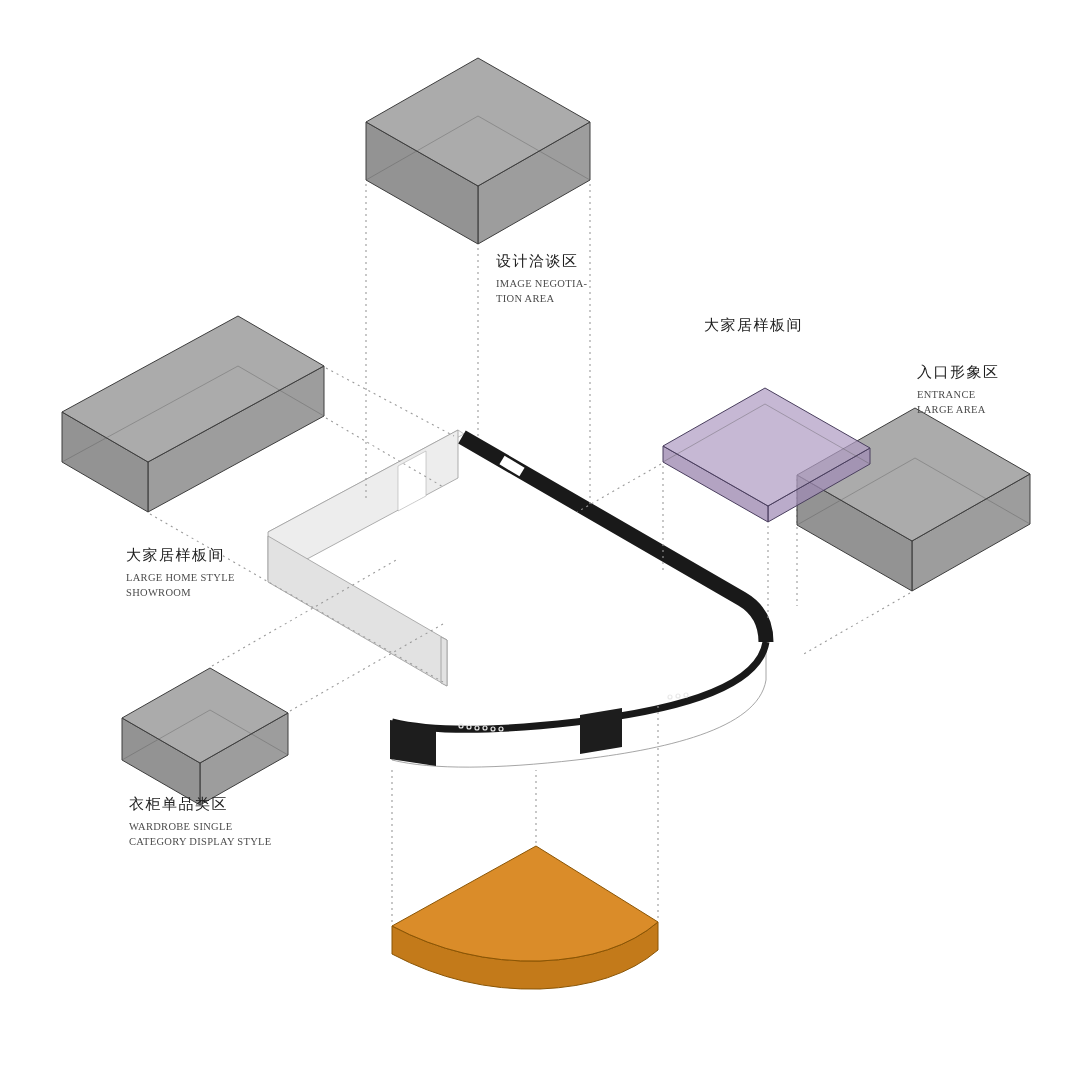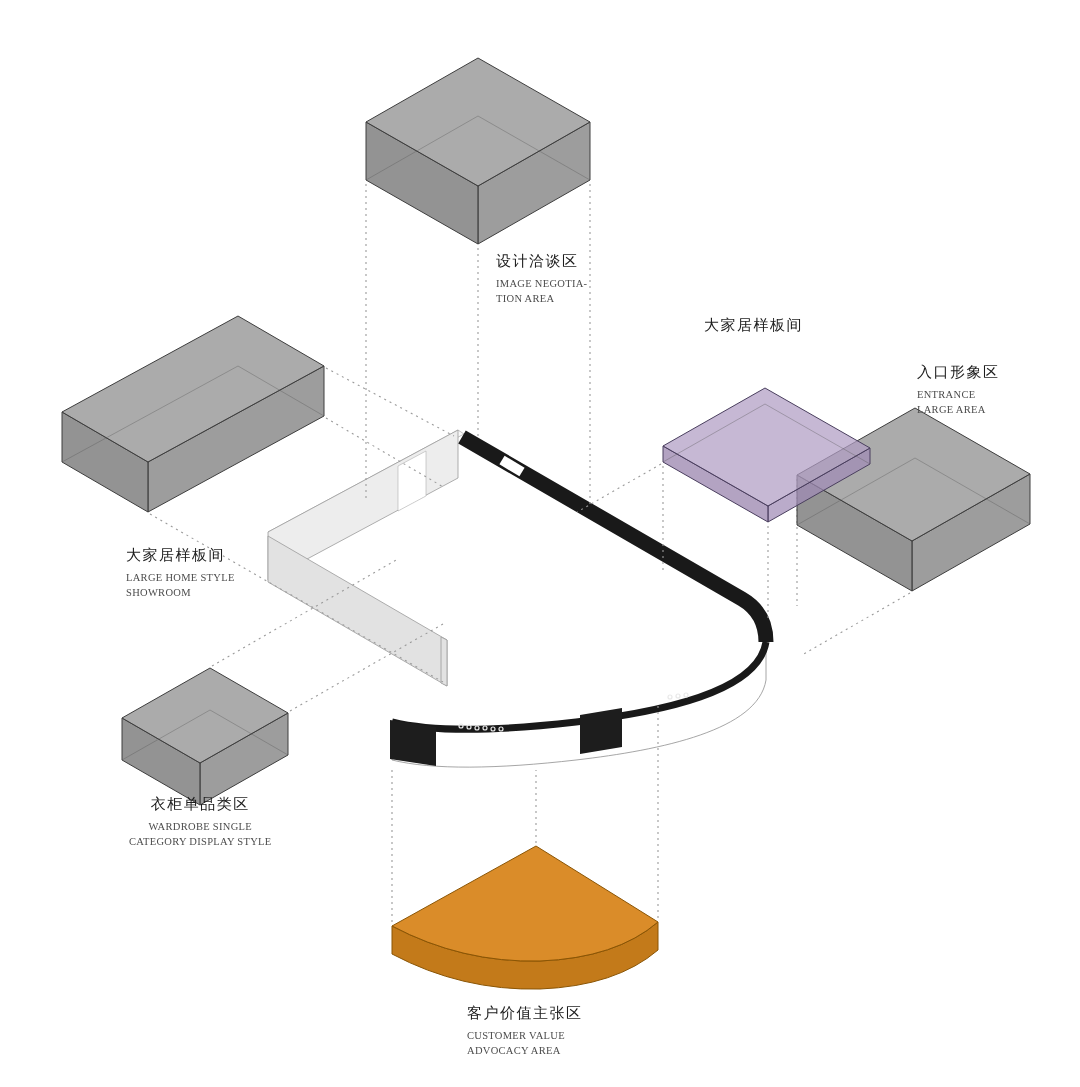--- a/index.html
+++ b/index.html
@@ -151,29 +151,22 @@
   </div>
 
   <div class="label" style="left:126px;top:540px;margin-top:6px;">
     <div class="zh">大家居样板间</div>
     <div class="en">
       <div>LARGE HOME STYLE</div>
       <div>SHOWROOM</div>
     </div>
   </div>
 
-  <div class="label" style="left:129px;top:795px;text-align:center;">
+  <div class="label" style="left:129px;top:795px;">
     <div class="zh">衣柜单品类区</div>
     <div class="en">
       <div>WARDROBE SINGLE</div>
       <div>CATEGORY DISPLAY STYLE</div>
     </div>
   </div>
 
-  <div class="label" style="left:467px;top:1004px;">
-    <div class="zh">客户价值主张区</div>
-    <div class="en">
-      <div>CUSTOMER VALUE</div>
-      <div>ADVOCACY AREA</div>
-    </div>
-  </div>
 
 </div>
 
 </body></html>

